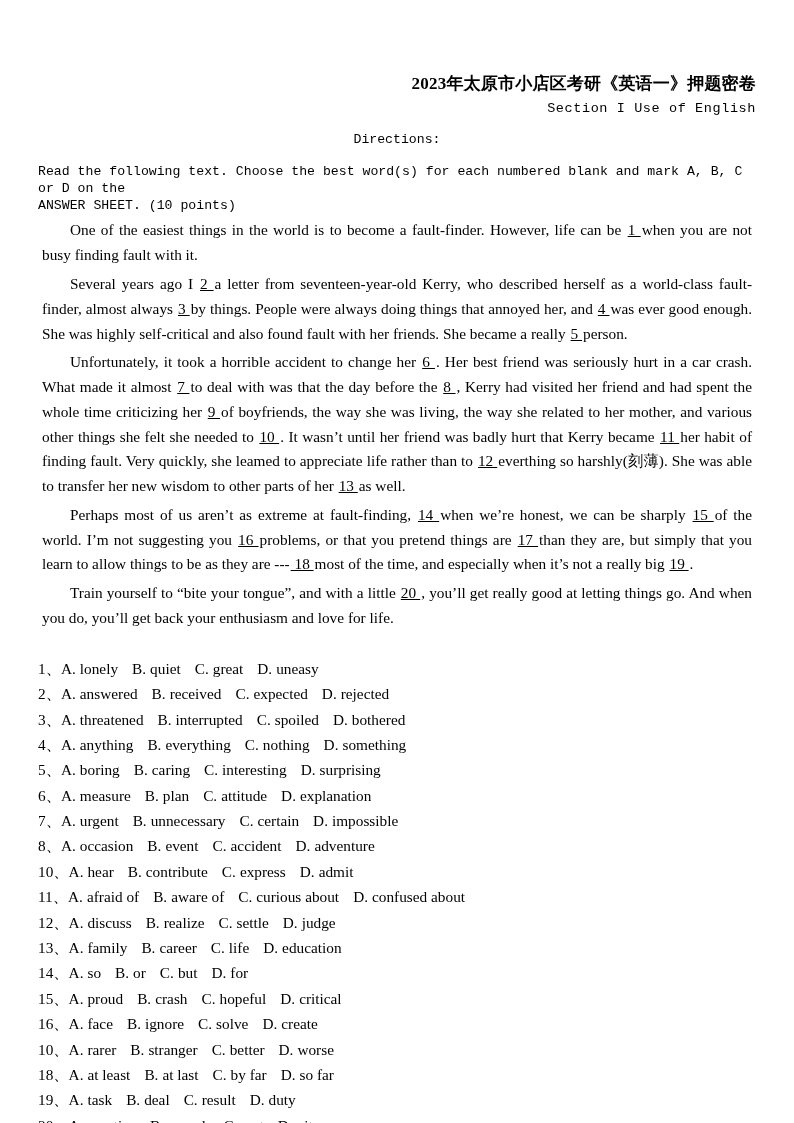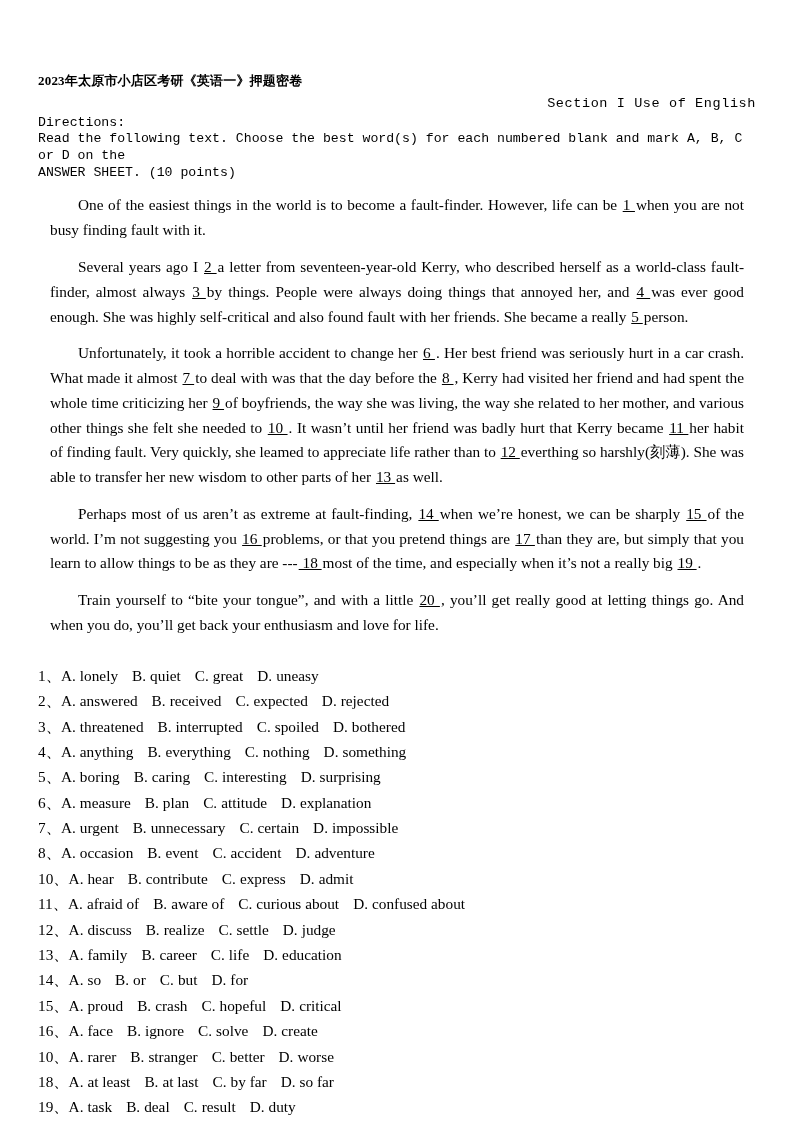--- a/index.html
+++ b/index.html
@@ -17,50 +17,51 @@
     font-family: "Liberation Serif", serif;
     color: #000000;
   }
   .content {
     position: absolute;
     left: 38px;
     top: 72px;
     width: 718px;
   }
   .doc-title {
-    text-align: left;
+    text-align: right;
     font-weight: bold;
-    font-size: 13px;
+    font-size: 17px;
     font-family: "Liberation Serif", serif;
     margin: 0 0 6px 0;
     letter-spacing: 0.2px;
   }
   .section-head {
     text-align: right;
     font-family: "Liberation Mono", monospace;
     font-size: 13.5px;
     margin: 0 0 4px 0;
     letter-spacing: 0.6px;
   }
   .directions-label {
     font-family: "Liberation Mono", monospace;
     font-size: 13.2px;
-    margin: 0;
+    margin: 16px;
+    text-align: center;
   }
   .directions-body {
     font-family: "Liberation Mono", monospace;
     font-size: 13.2px;
     margin: 0 0 2px 0;
     line-height: 1.3;
   }
   .para {
     font-family: "Liberation Serif", serif;
     font-size: 15.3px;
     line-height: 1.62;
-    margin: 12px;
+    margin: 4px;
     text-indent: 28px;
     text-align: justify;
   }
   .blank {
     text-decoration: underline;
     white-space: nowrap;
     padding: 0 1px;
   }
   .options {
     margin-top: 25px;

